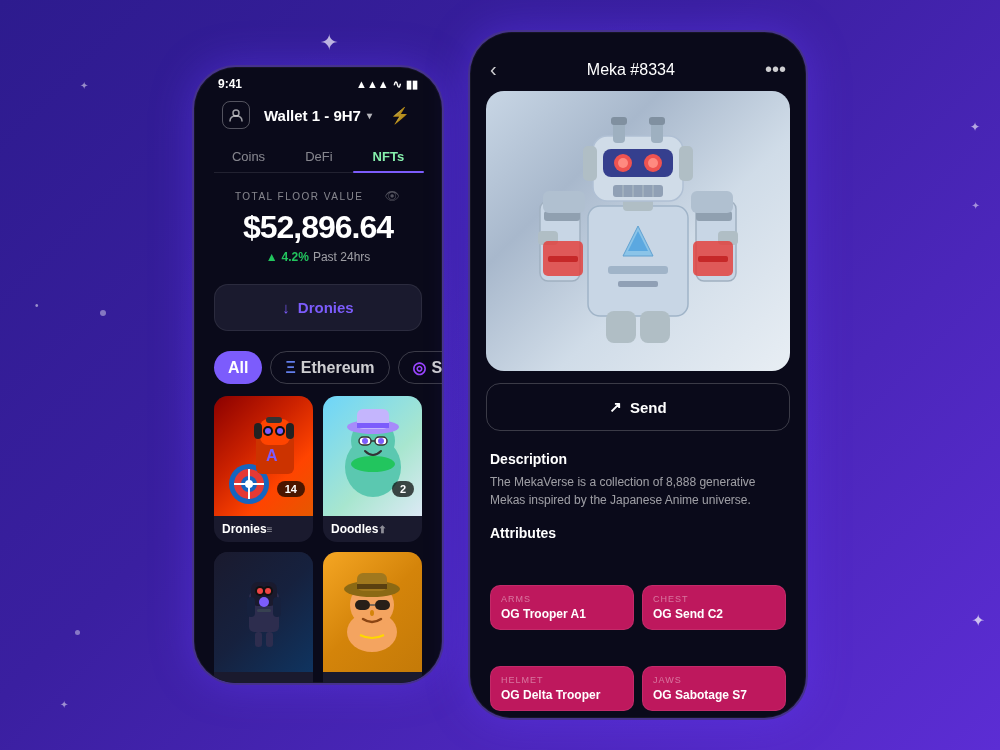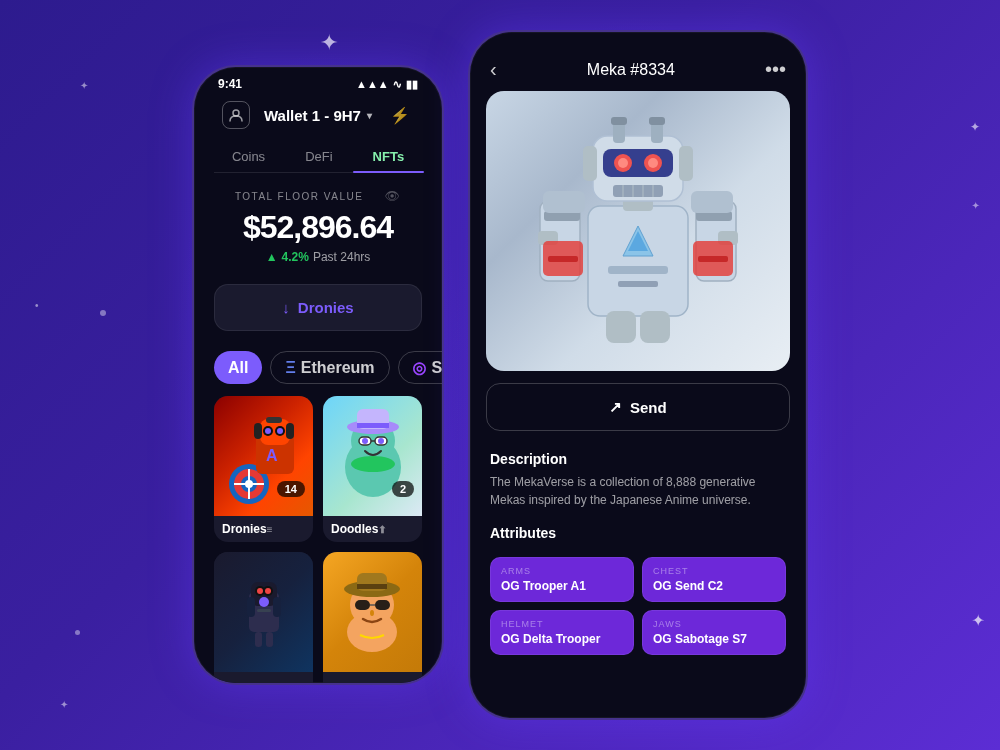--- a/index.html
+++ b/index.html
@@ -403,24 +403,25 @@
     }
 
     .attributes-grid {
       display: grid;
       grid-template-columns: 1fr 1fr;
       gap: 8px;
       padding: 6px 20px 16px;
     }
 
     .attr-card {
-      background: #6d28d9;
+      background: #be185d;
       border: 1px solid rgba(255,255,255,0.08);
       border-radius: 10px;
       padding: 8px 10px;
+      margin-top: 28px;
     }
 
     .attr-label {
       font-size: 9px;
       letter-spacing: 1px;
       color: rgba(255,255,255,0.4);
       text-transform: uppercase;
       margin-bottom: 3px;
     }
 

